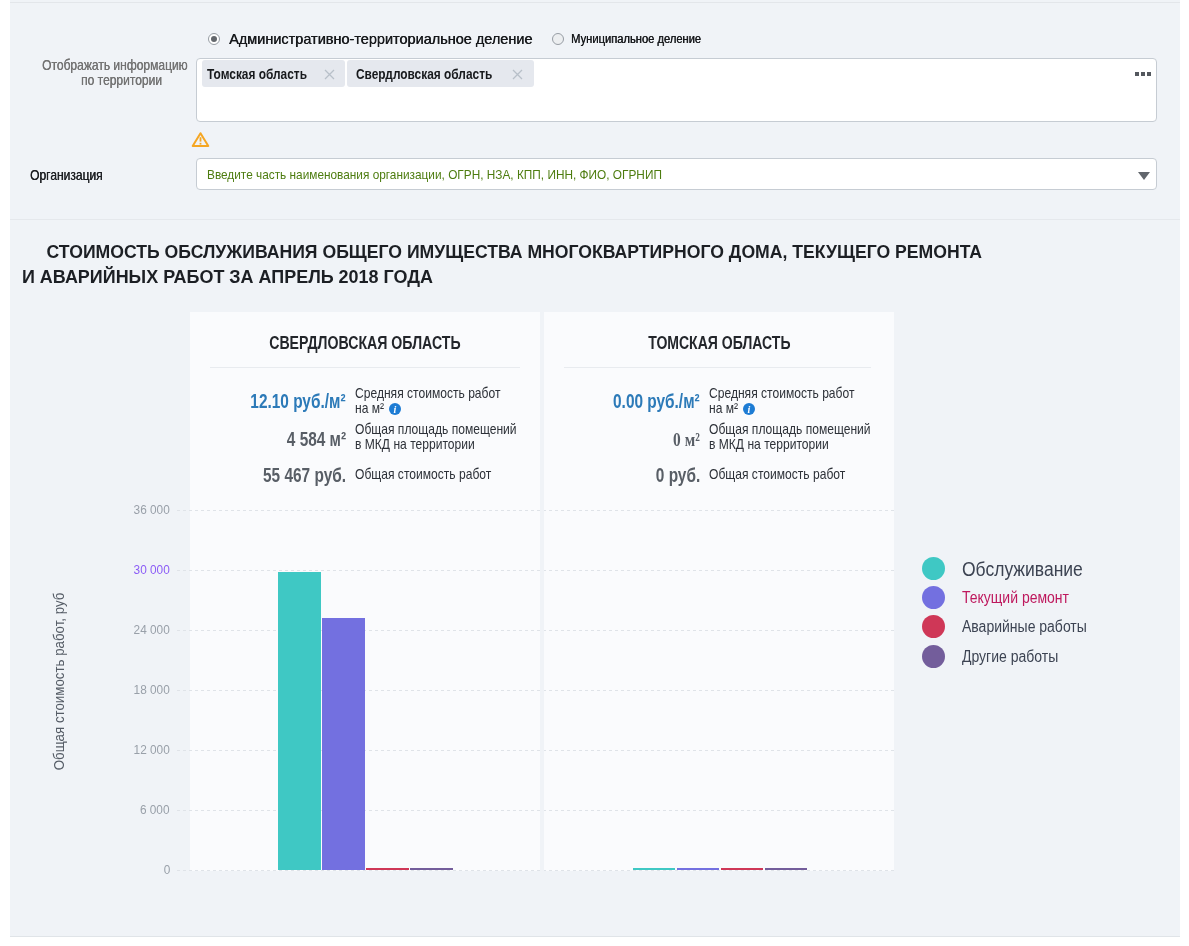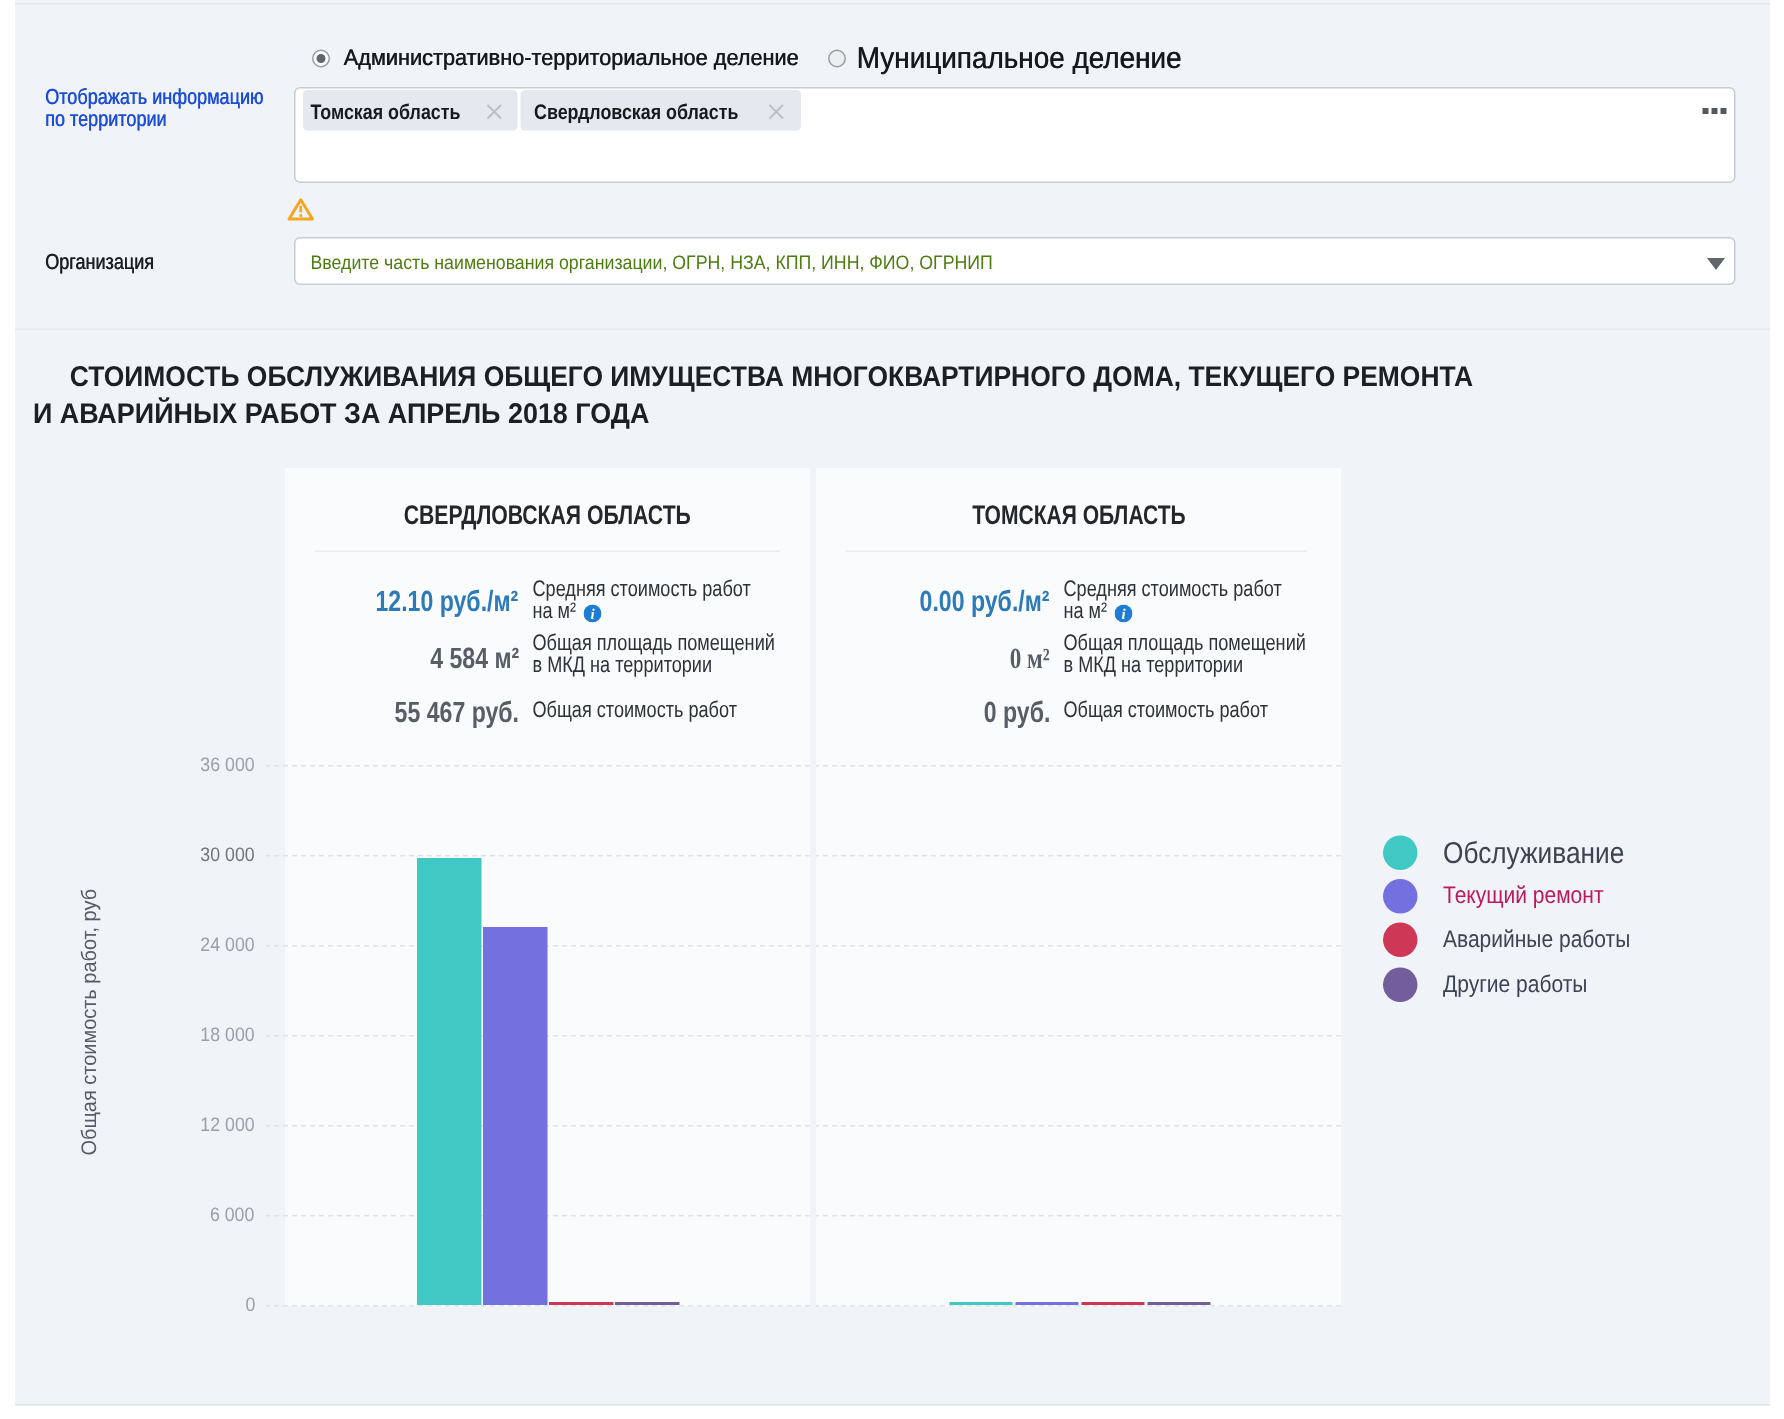--- a/index.html
+++ b/index.html
@@ -15,23 +15,23 @@
 <div id="page">
 
   <div class="abs" style="left:10px;top:0;width:1170px;height:937px;background:#f0f3f7;"></div>
   <div class="abs" style="left:10px;top:2px;width:1170px;height:1px;background:#e3e6ea;"></div>
   <div class="abs" style="left:10px;top:936px;width:1170px;height:1px;background:#e0e4e8;"></div>
 
   <div class="abs" style="left:208px;top:33px;width:12px;height:12px;border:1px solid #979da4;border-radius:50%;background:#fff;"></div>
   <div class="abs" style="left:211px;top:36px;width:6px;height:6px;border-radius:50%;background:#63676c;"></div>
   <div class="abs" style="left:229px;top:31px;font-size:15px;line-height:16px;color:#17191c;text-shadow:0.4px 0 0 currentColor;"><span class="cx" style="transform:scaleX(0.965);">Административно-территориальное деление</span></div>
   <div class="abs" style="left:552px;top:33px;width:12px;height:12px;border:1px solid #979da4;border-radius:50%;background:#eceef0;"></div>
-  <div class="abs" style="left:571px;top:31px;font-size:20px;line-height:16px;color:#17191c;text-shadow:0.4px 0 0 currentColor;"><span class="cx" style="transform:scaleX(0.93);">Муниципальное деление</span></div>
+  <div class="abs" style="left:571px;top:31px;font-size:12px;line-height:16px;color:#17191c;text-shadow:0.4px 0 0 currentColor;"><span class="cx" style="transform:scaleX(0.93);">Муниципальное деление</span></div>
 
-  <div class="abs" style="left:30px;top:58px;width:200px;font-size:14.5px;line-height:15px;color:#1d4ed8;text-shadow:0.35px 0 0 currentColor;"><span class="cx" style="transform:scaleX(0.83);">Отображать информацию</span><br><span class="cx" style="transform:scaleX(0.83);">по территории</span></div>
+  <div class="abs" style="left:30px;top:58px;width:200px;font-size:14.5px;line-height:15px;color:#737373;text-shadow:0.35px 0 0 currentColor;text-align:center;"><span class="cx" style="transform:scaleX(0.83);">Отображать информацию</span><br><span class="cx" style="transform:scaleX(0.83);">по территории</span></div>
   <div class="abs" style="left:30px;top:166px;font-size:14.5px;line-height:19px;color:#1c1e22;text-shadow:0.35px 0 0 currentColor;"><span class="cx" style="transform:scaleX(0.83);">Организация</span></div>
 
   <div class="abs" style="left:196px;top:58px;width:961px;height:64px;background:#fff;border:1px solid #c6ccd3;border-radius:4px;"></div>
 
   <div class="abs" style="left:202px;top:60px;width:143px;height:27px;background:#e5e8ee;border-radius:3px;"></div>
   <div class="abs" style="left:207px;top:67px;font-size:14px;font-weight:bold;line-height:14px;color:#17191c;"><span class="cx" style="transform:scaleX(0.85);">Томская область</span></div>
   <svg class="abs" style="left:324px;top:69px;" width="11" height="11">
       <path d="M1 1 L10 10 M10 1 L1 10" stroke="#b8c0c9" stroke-width="1.3"></path>
     </svg>
 
@@ -94,21 +94,21 @@
 
   <div class="abs" style="left:177px;top:510px;width:717px;height:1px;background:repeating-linear-gradient(90deg,#dfe3e8 0 3px,transparent 3px 6px);"></div>
   <div class="abs" style="left:177px;top:570px;width:717px;height:1px;background:repeating-linear-gradient(90deg,#dfe3e8 0 3px,transparent 3px 6px);"></div>
   <div class="abs" style="left:177px;top:630px;width:717px;height:1px;background:repeating-linear-gradient(90deg,#dfe3e8 0 3px,transparent 3px 6px);"></div>
   <div class="abs" style="left:177px;top:690px;width:717px;height:1px;background:repeating-linear-gradient(90deg,#dfe3e8 0 3px,transparent 3px 6px);"></div>
   <div class="abs" style="left:177px;top:750px;width:717px;height:1px;background:repeating-linear-gradient(90deg,#dfe3e8 0 3px,transparent 3px 6px);"></div>
   <div class="abs" style="left:177px;top:810px;width:717px;height:1px;background:repeating-linear-gradient(90deg,#dfe3e8 0 3px,transparent 3px 6px);"></div>
   <div class="abs" style="left:177px;top:870px;width:717px;height:1px;background:repeating-linear-gradient(90deg,#dfe3e8 0 3px,transparent 3px 6px);"></div>
 
   <div class="abs" style="left:70px;top:503px;width:100px;text-align:right;font-size:13px;line-height:14px;color:#99a0a9;"><span class="cxr" style="transform:scaleX(0.91);">36 000</span></div>
-  <div class="abs" style="left:70px;top:563px;width:100px;text-align:right;font-size:13px;line-height:14px;color:#737373;"><span class="cxr" style="transform:scaleX(0.91);">30 000</span></div>
+  <div class="abs" style="left:70px;top:563px;width:100px;text-align:right;font-size:13px;line-height:14px;color:#8b5cf6;"><span class="cxr" style="transform:scaleX(0.91);">30 000</span></div>
   <div class="abs" style="left:70px;top:623px;width:100px;text-align:right;font-size:13px;line-height:14px;color:#99a0a9;"><span class="cxr" style="transform:scaleX(0.91);">24 000</span></div>
   <div class="abs" style="left:70px;top:683px;width:100px;text-align:right;font-size:13px;line-height:14px;color:#99a0a9;"><span class="cxr" style="transform:scaleX(0.91);">18 000</span></div>
   <div class="abs" style="left:70px;top:743px;width:100px;text-align:right;font-size:13px;line-height:14px;color:#99a0a9;"><span class="cxr" style="transform:scaleX(0.91);">12 000</span></div>
   <div class="abs" style="left:70px;top:803px;width:100px;text-align:right;font-size:13px;line-height:14px;color:#99a0a9;"><span class="cxr" style="transform:scaleX(0.91);">6 000</span></div>
   <div class="abs" style="left:70px;top:863px;width:100px;text-align:right;font-size:13px;line-height:14px;color:#99a0a9;"><span class="cxr" style="transform:scaleX(0.91);">0</span></div>
 
   <div class="abs" style="left:-41px;top:674px;width:200px;text-align:center;font-size:14px;line-height:14px;color:#555c66;transform:rotate(-90deg);transform-origin:50% 50%;white-space:nowrap;"><span class="cxc" style="transform:scaleX(0.95);">Общая стоимость работ, руб</span></div>
 
   <div class="abs" style="left:278px;top:572px;width:43px;height:298px;background:#3fc8c4;"></div>
   <div class="abs" style="left:322px;top:618px;width:43px;height:252px;background:#7370e0;"></div>

